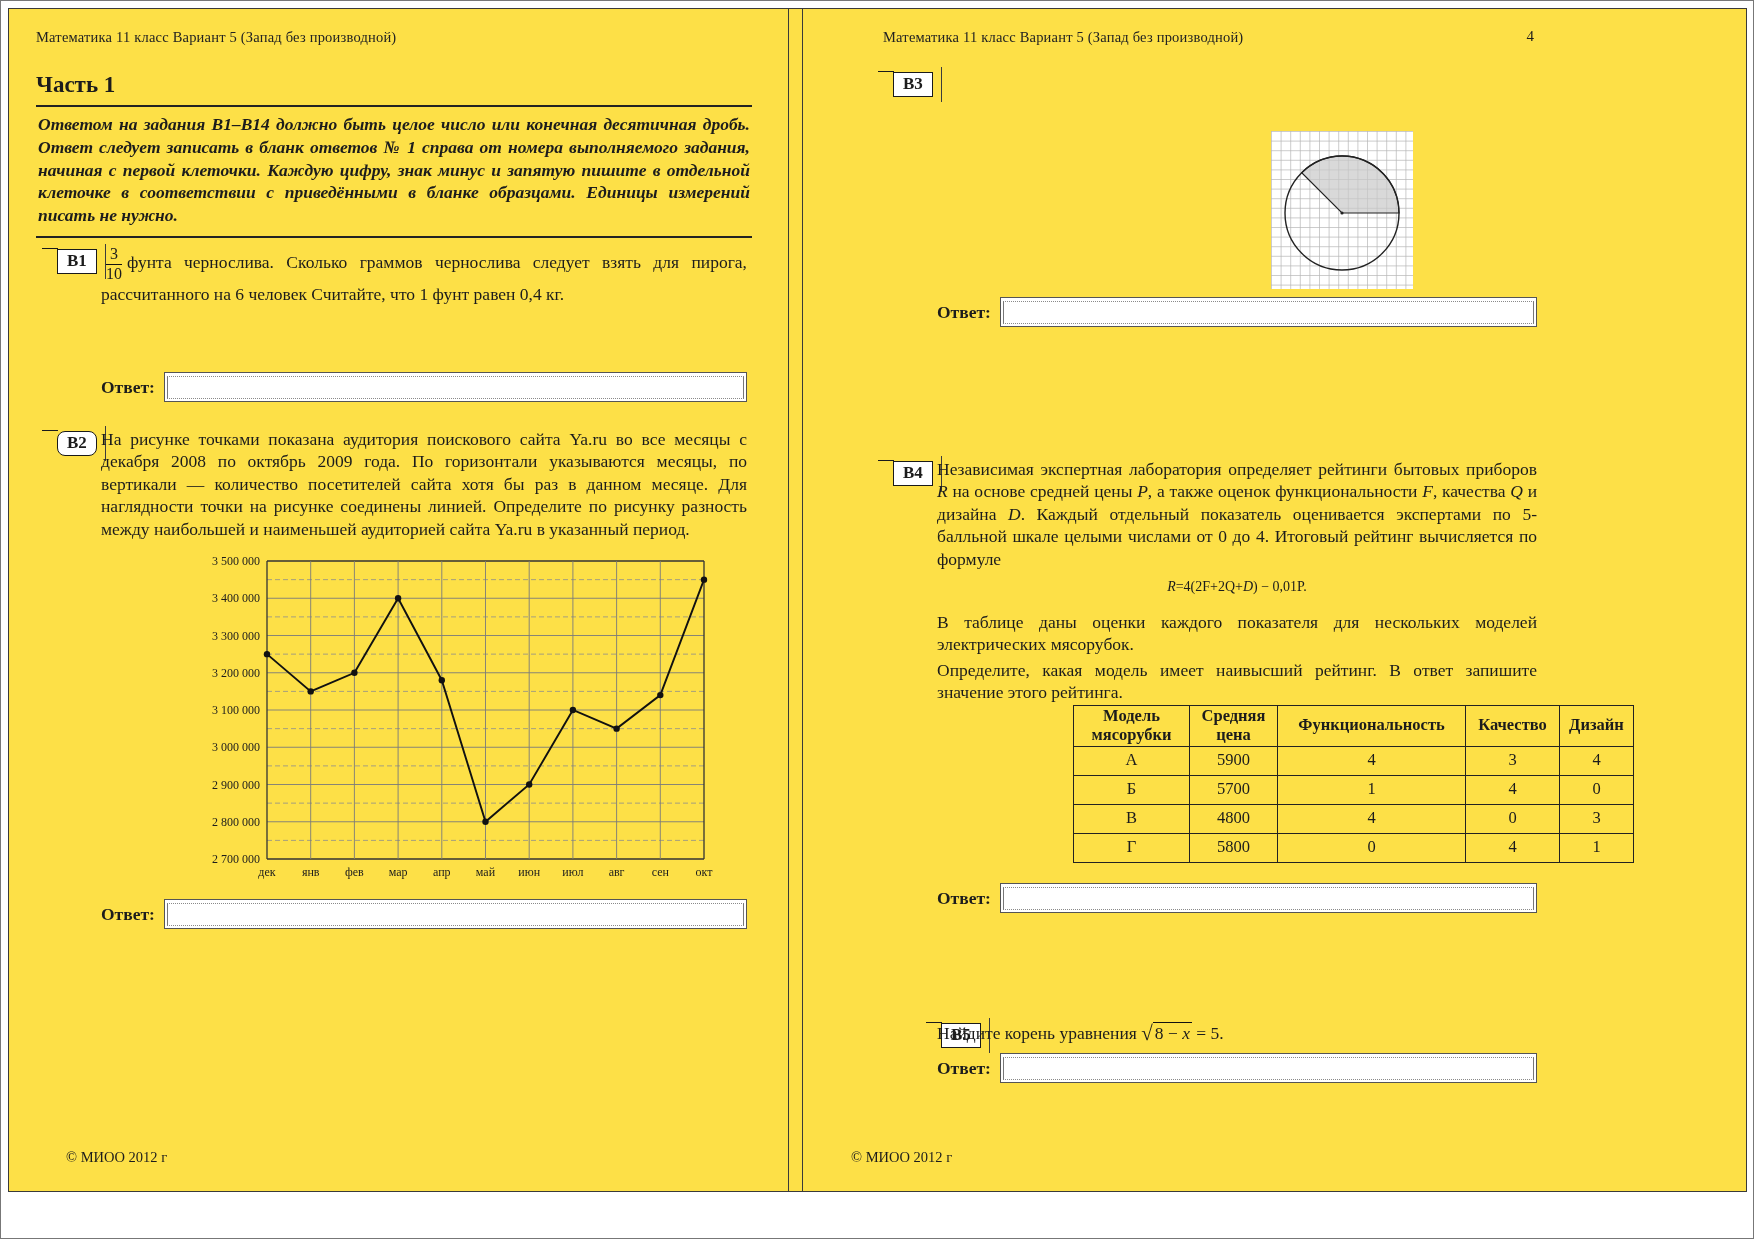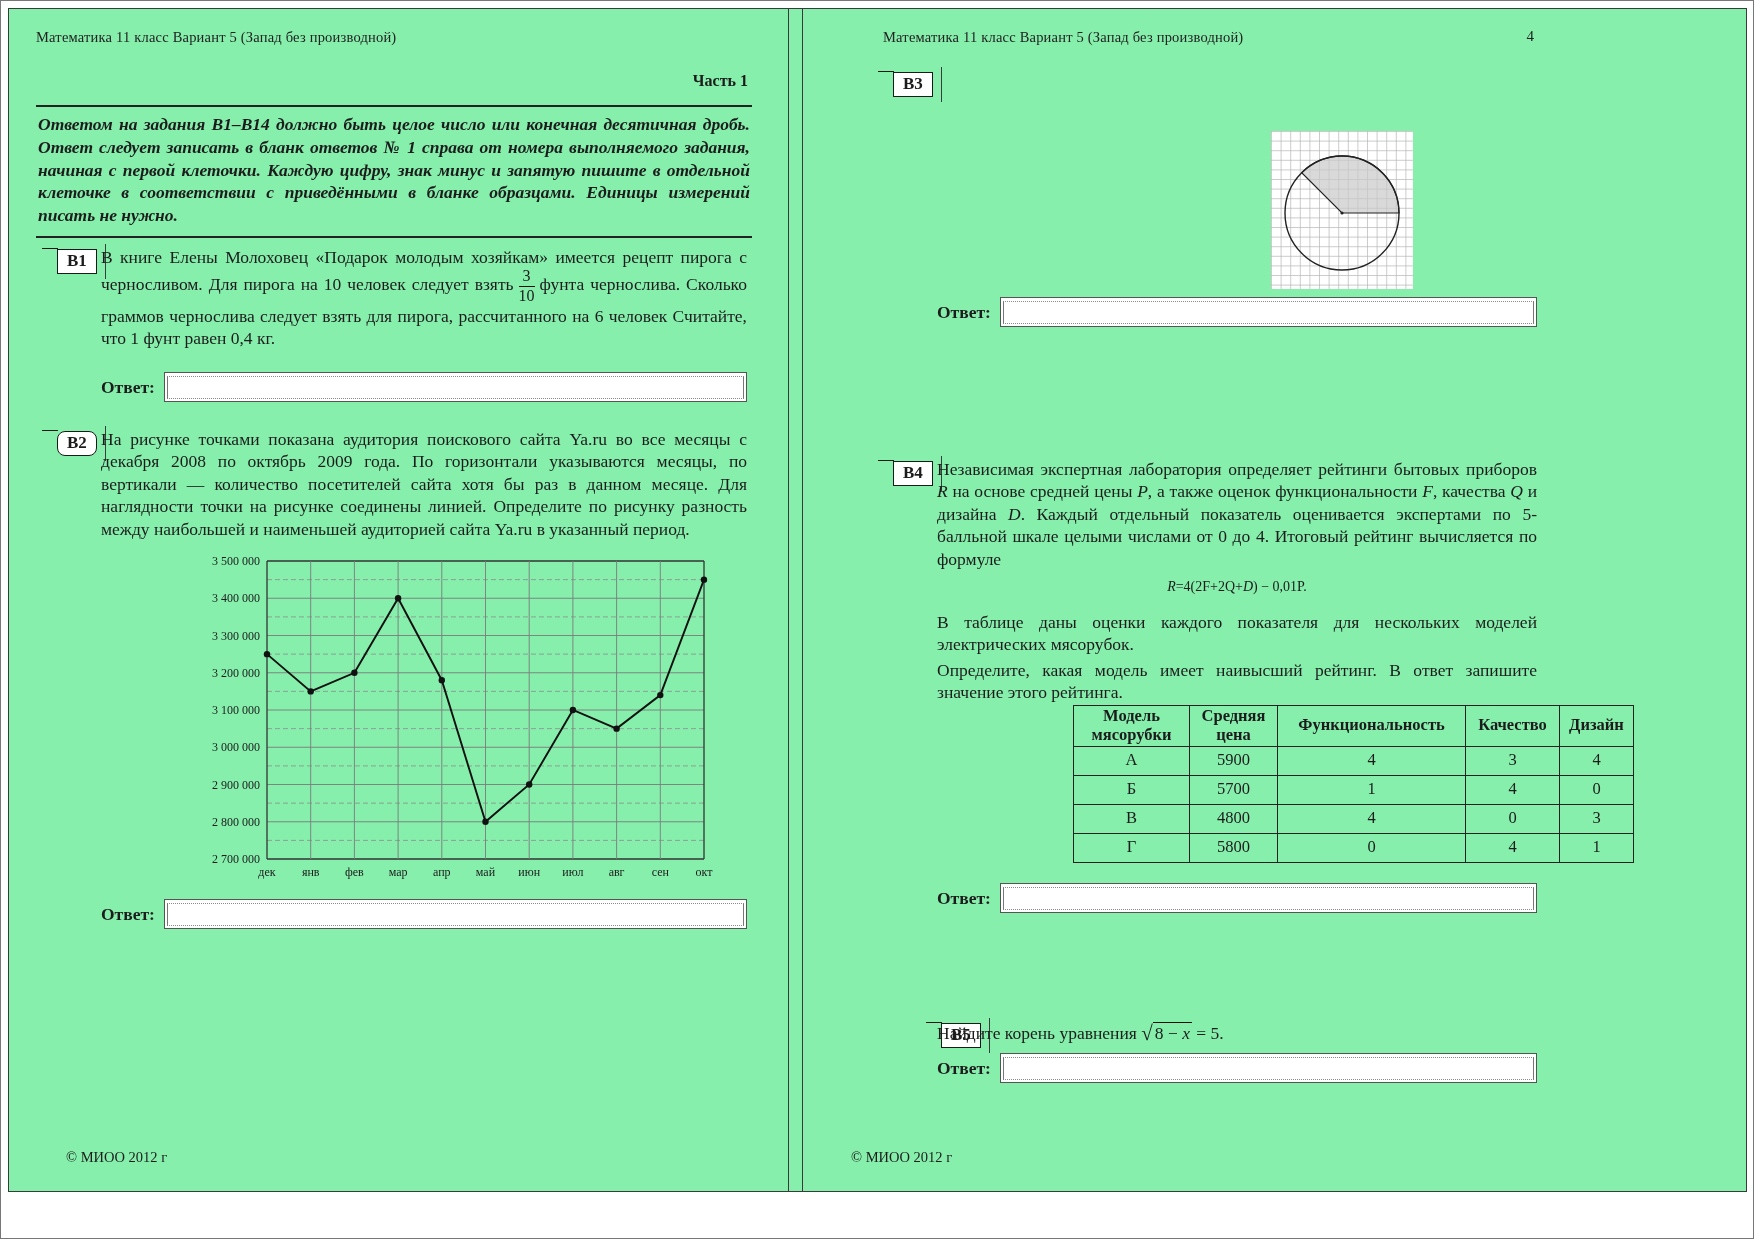--- a/index.html
+++ b/index.html
@@ -3,28 +3,28 @@
 <meta charset="utf-8">
 <style>
   html,body{margin:0;padding:0;}
   body{
     width:1754px;height:1239px;position:relative;background:#ffffff;
     font-family:"Liberation Serif","DejaVu Serif",serif;color:#1c1c1c;
   }
   .screen-edge{position:absolute;inset:0;border:1px solid #777;pointer-events:none;}
   .frame{
     position:absolute;left:8px;top:8px;width:1737px;height:1182px;
-    border:1px solid #3a3a3a;background:#86efac;
+    border:1px solid #3a3a3a;background:#fde047;
   }
   .divider{position:absolute;left:779px;top:0;bottom:0;width:13px;
     border-left:1.5px solid #3a3a3a;border-right:1.5px solid #3a3a3a;}
   .pos{position:absolute;}
   .header{font-size:14.5px;color:#222;letter-spacing:.2px;}
   .pagenum{font-size:15px;}
-  .part-title{font-size:16px;font-weight:700;text-align:right;}
+  .part-title{font-size:23px;font-weight:700;text-align:left;}
   .instructions{
     font-size:17.5px;line-height:1.3;font-weight:700;font-style:italic;
     text-align:justify;border-top:2px solid #222;border-bottom:2px solid #222;
     padding:6px 2px 9px 2px;
   }
   .plabel{
     position:absolute;border:1.6px solid #1a1a1a;background:#fff;
     font-weight:700;font-size:17px;padding:1px 9px 2px 9px;line-height:1.2;
   }
   .plabel::before{content:"";position:absolute;left:-16px;top:-1.6px;width:16px;
@@ -65,21 +65,21 @@
   <div class="divider"></div>
 
   <div class="pos header" style="left:27px;top:20px;">Математика  11 класс  Вариант 5 (Запад без производной)</div>
 
   <div class="pos part-title" style="left:27px;top:63px;width:712px;">Часть 1</div>
 
   <div class="pos instructions" style="left:27px;top:96px;width:712px;">Ответом на задания В1–В14 должно быть целое число или конечная десятичная дробь. Ответ следует записать в бланк ответов № 1 справа от номера выполняемого задания, начиная с первой клеточки. Каждую цифру, знак минус и запятую пишите в отдельной клеточке в соответствии с приведёнными в бланке образцами. Единицы измерений писать не нужно.</div>
 
   <div class="plabel" style="left:48px;top:240px;">В1</div>
   <div class="pos ptext" style="left:92px;top:237px;width:646px;">
-    <span>В книге Елены Молоховец «Подарок молодым хозяйкам» имеется рецепт пирога с черносливом. Для пирога на 10 человек следует взять</span><span class="frac"><span class="num">3</span><span class="den">10</span></span><span>фунта чернослива. Сколько граммов чернослива следует взять для пирога, рассчитанного на 6 человек  Считайте, что 1 фунт равен 0,4 кг.</span>
+    <span class="frac"><span class="num">3</span><span class="den">10</span></span><span>фунта чернослива. Сколько граммов чернослива следует взять для пирога, рассчитанного на 6 человек  Считайте, что 1 фунт равен 0,4 кг.</span>
   </div>
   <div class="pos ansrow" style="left:92px;top:363px;width:646px;">
     <span class="anslabel">Ответ:</span>
     <div class="ansbox">
         <div class="ansbox-in"></div>
       </div>
   </div>
 
   <div class="plabel" style="left:48px;top:422px;border-radius:8px;">В2</div>
   <div class="pos ptext" style="left:92px;top:419px;width:646px;">На рисунке точками показана аудитория поискового сайта Ya.ru во все месяцы с декабря 2008 по октябрь 2009 года. По горизонтали указываются месяцы, по вертикали — количество посетителей сайта хотя бы раз в данном месяце. Для наглядности точки на рисунке соединены линией. Определите по рисунку разность между наибольшей и наименьшей аудиторией сайта Ya.ru в указанный период.</div>

